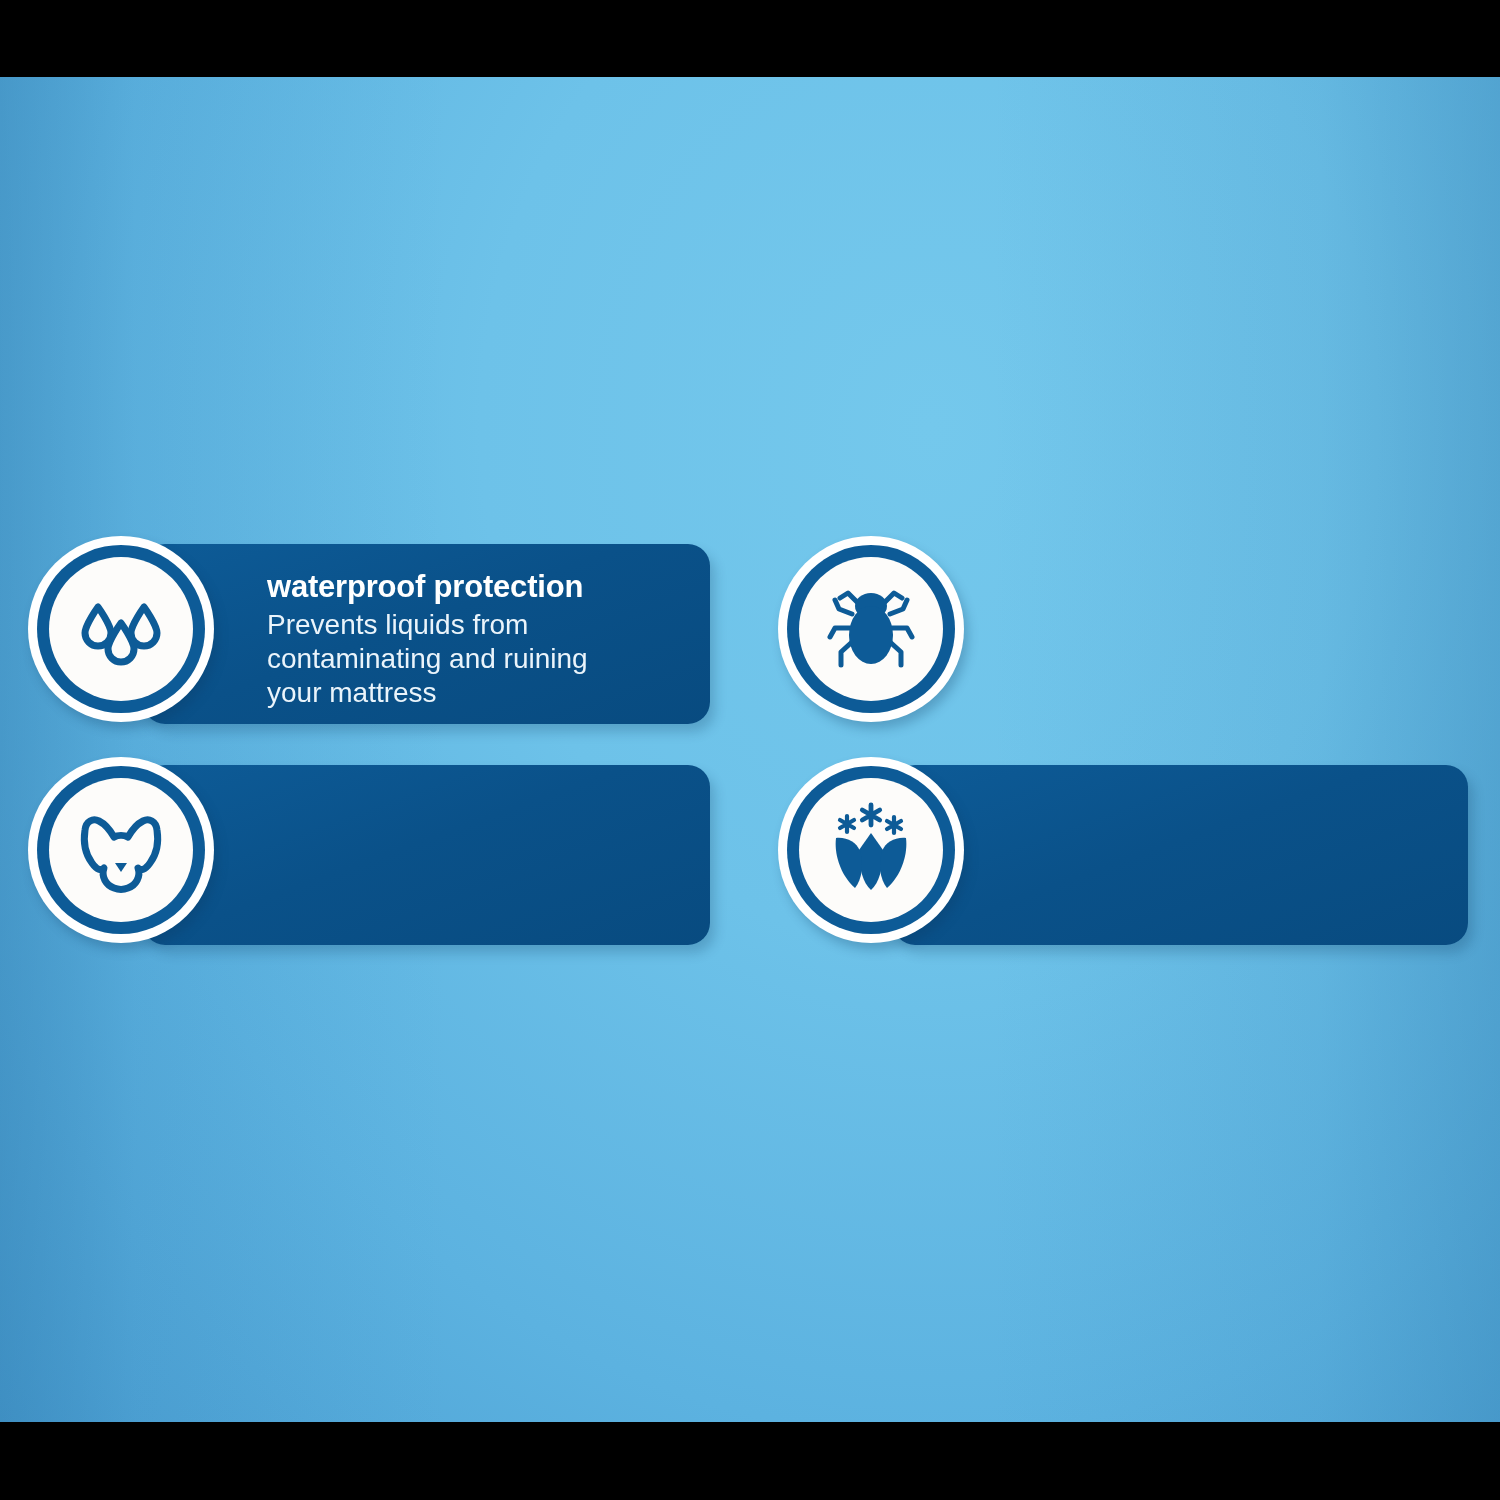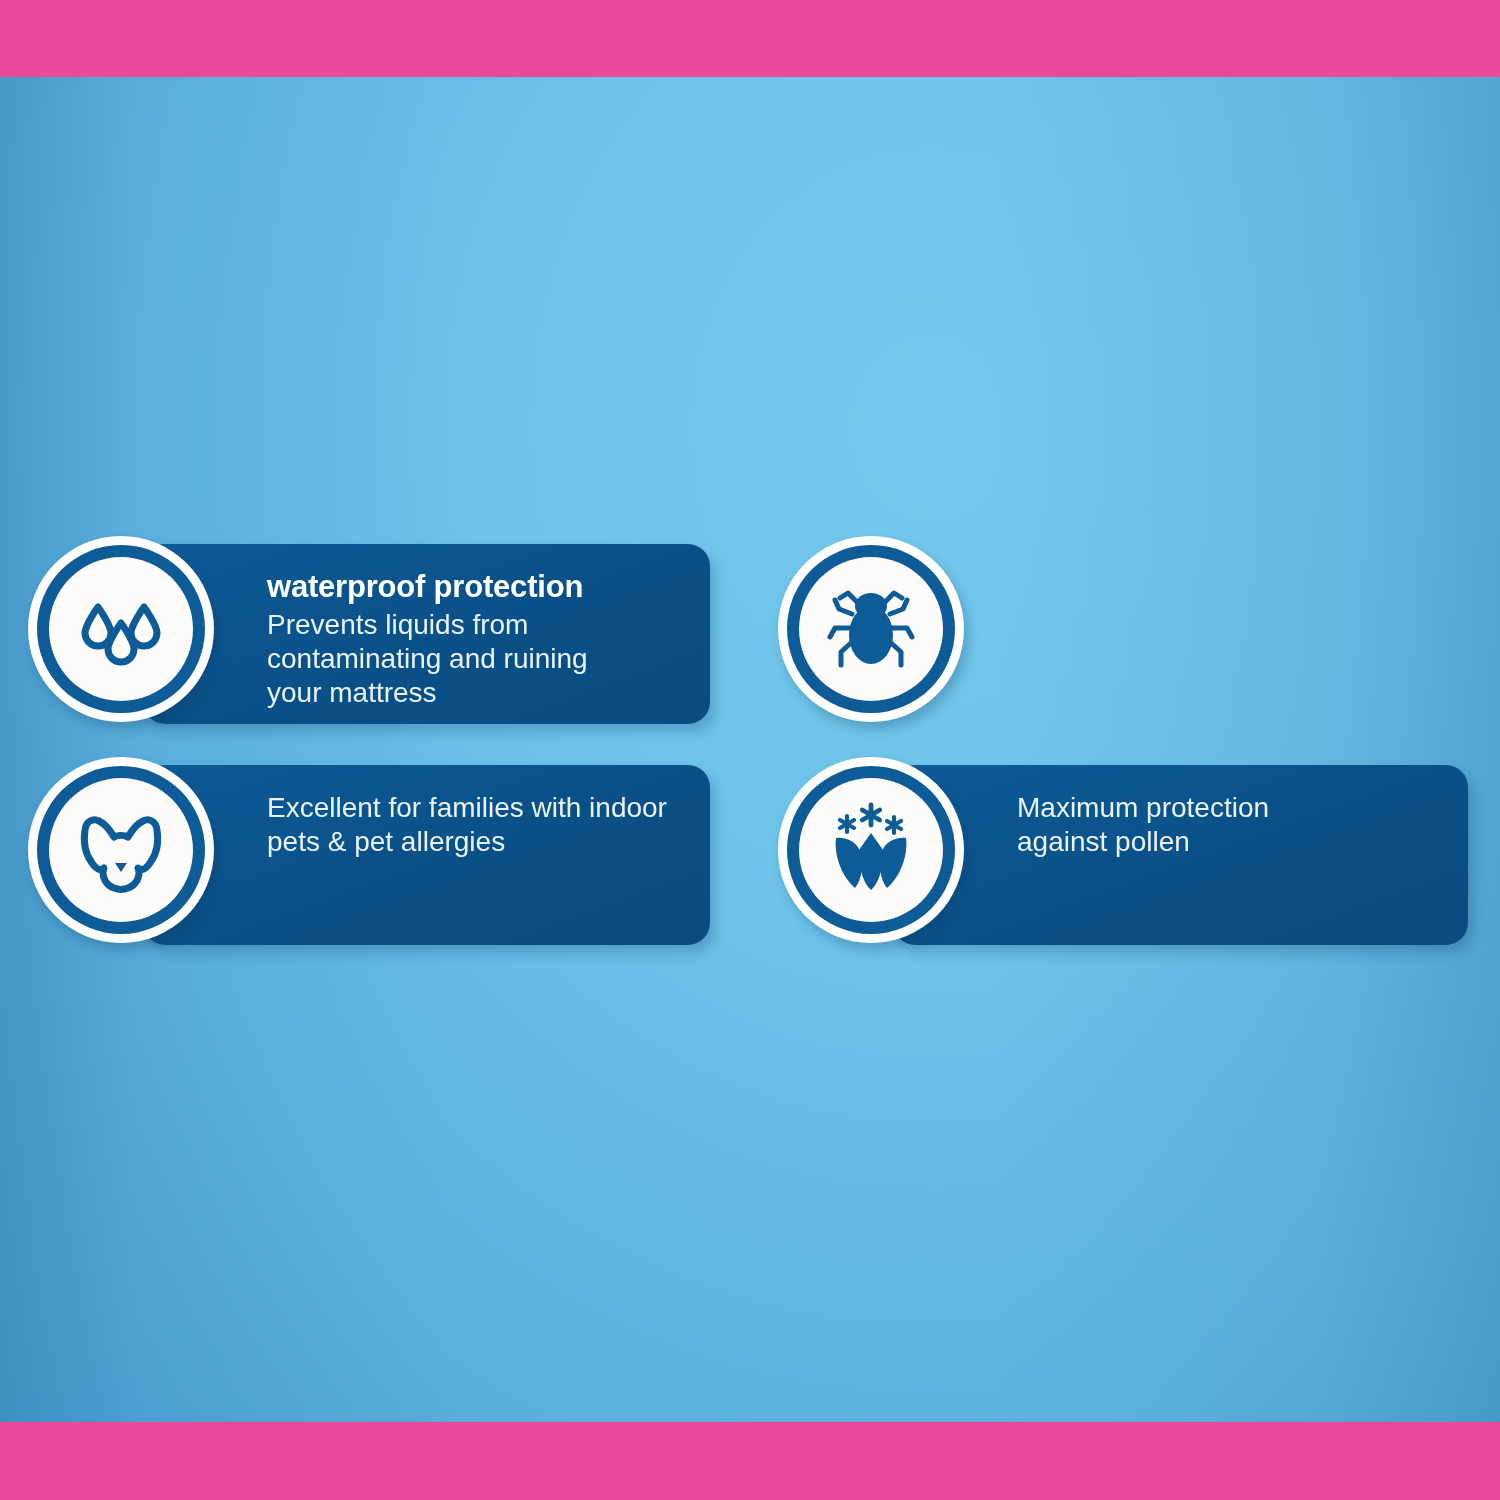--- a/index.html
+++ b/index.html
@@ -12,21 +12,21 @@
     height: 1500px;
     background: #ffffff;
     font-family: "Liberation Sans", sans-serif;
     overflow: hidden;
   }
 
   #stage {
     position: relative;
     width: 1500px;
     height: 1500px;
-    background: #ec4899;
+    background: #000000;
   }
 
   
   .bg-panel {
     position: absolute;
     left: 0;
     top: 77px;
     width: 1500px;
     height: 1345px;
     background:
@@ -200,22 +200,20 @@
 
             <ellipse cx="53" cy="59" rx="22" ry="29" fill="#0d5b97"></ellipse>
           </svg>
         </div>
       </div>
     </div>
 
     <div class="feature r2c1">
       <div class="plaque">
         <div class="plaque-text">
-          <p class="feature-desc">Excellent for families with indoor
-pets &amp; pet allergies</p>
         </div>
       </div>
       <div class="badge">
         <div class="badge-ring"></div>
         <div class="badge-disc">
           <svg width="106" height="106" viewBox="0 0 106 106">
             <path d="M31 24
                      C25 21 18 24 17 33
                      C15 46 18 58 24 66
                      C29 73 33 74 36 71
@@ -230,22 +228,20 @@
                      C42 33 37 27 31 24 Z" fill="none" stroke="#0d5b97" stroke-width="7" stroke-linejoin="round"></path>
             <path d="M53 75 L47 66 L59 66 Z" fill="#0d5b97"></path>
           </svg>
         </div>
       </div>
     </div>
 
     <div class="feature r2c2">
       <div class="plaque">
         <div class="plaque-text">
-          <p class="feature-desc">Maximum protection
-against pollen</p>
         </div>
       </div>
       <div class="badge">
         <div class="badge-ring"></div>
         <div class="badge-disc">
           <svg width="110" height="110" viewBox="0 0 110 110">
             <g stroke="#0d5b97" stroke-width="4.2" stroke-linecap="round">
 
               <g transform="translate(31,29)">
                 <path d="M0 -8 L0 8 M-7 -4 L7 4 M-7 4 L7 -4"></path>

